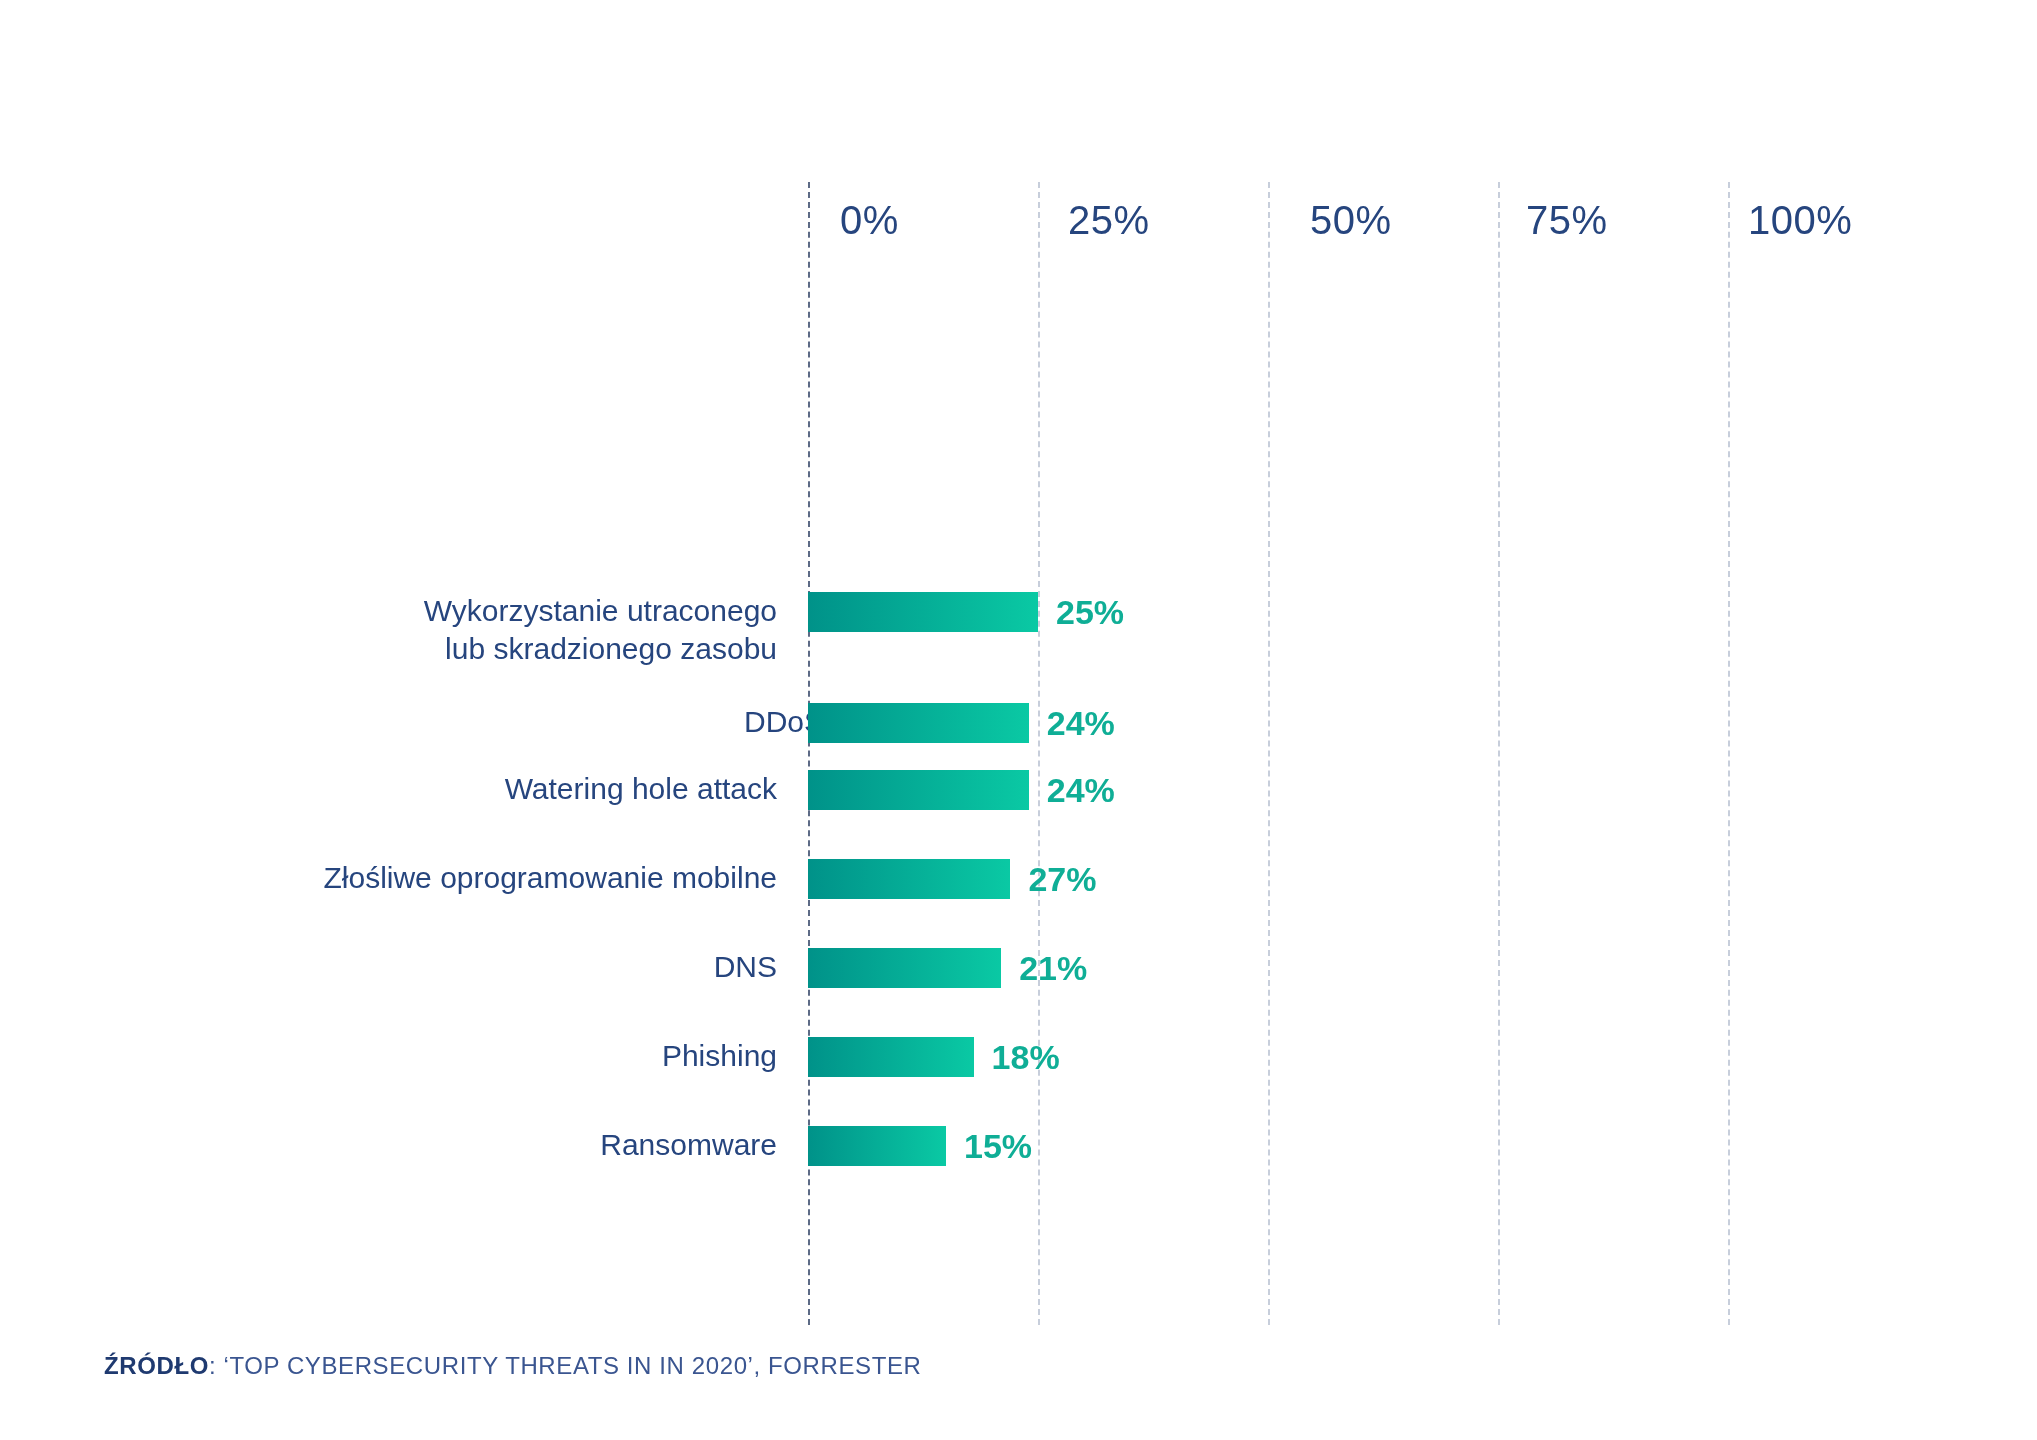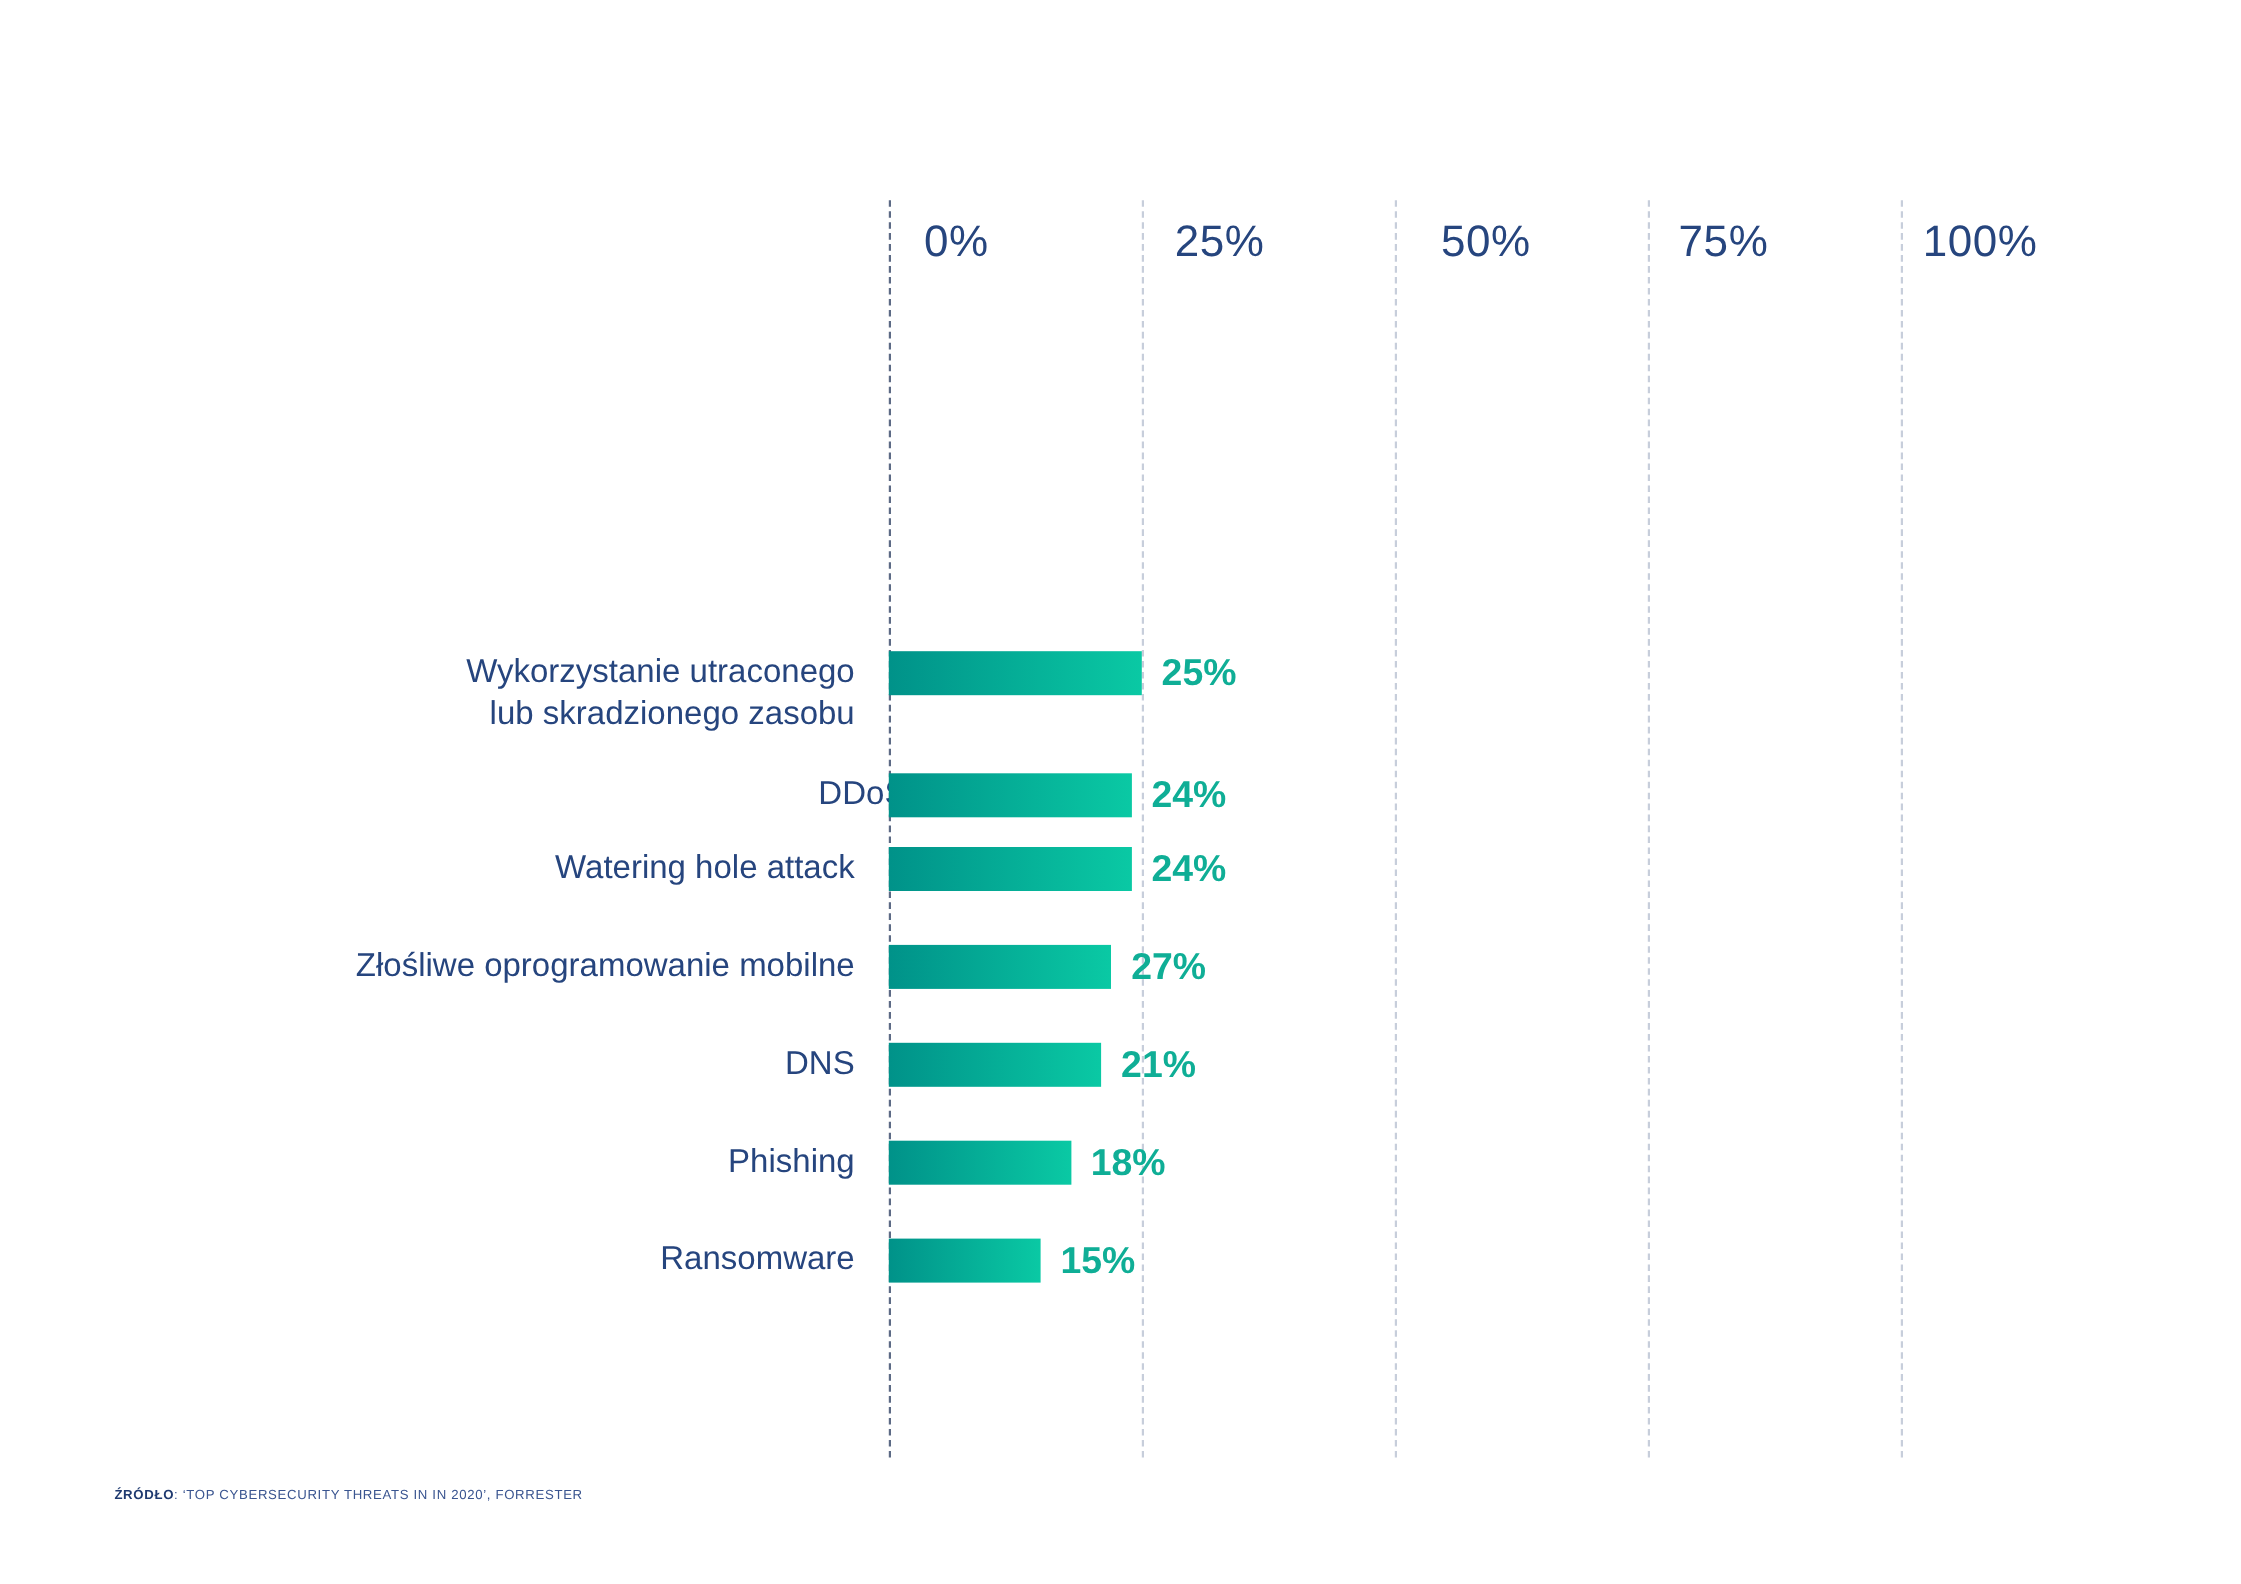--- a/index.html
+++ b/index.html
@@ -95,21 +95,21 @@
     color: #0fae96;
     white-space: nowrap;
     padding-left: 18px;
   }
 
   
   .source {
     position: absolute;
     left: 104px;
     top: 1352px;
-    font-size: 12px;
+    font-size: 24px;
     letter-spacing: 0.6px;
     color: #2b4a86;
     white-space: nowrap;
   }
   .source .src-key {
     font-weight: 700;
     color: #1f3a70;
   }
   .source .src-val {
     font-weight: 400;

